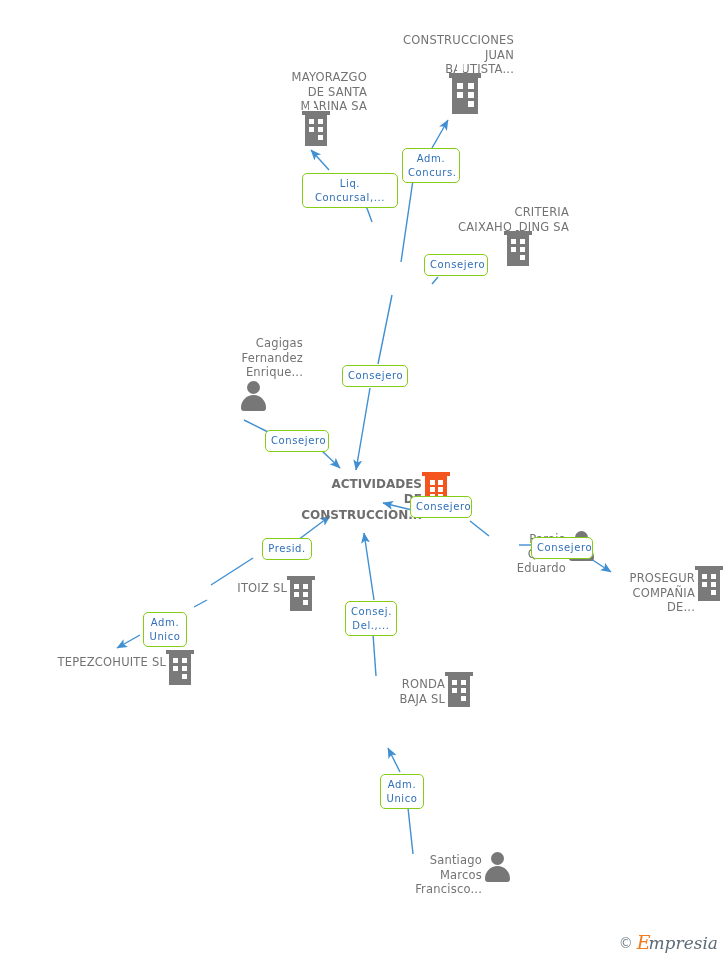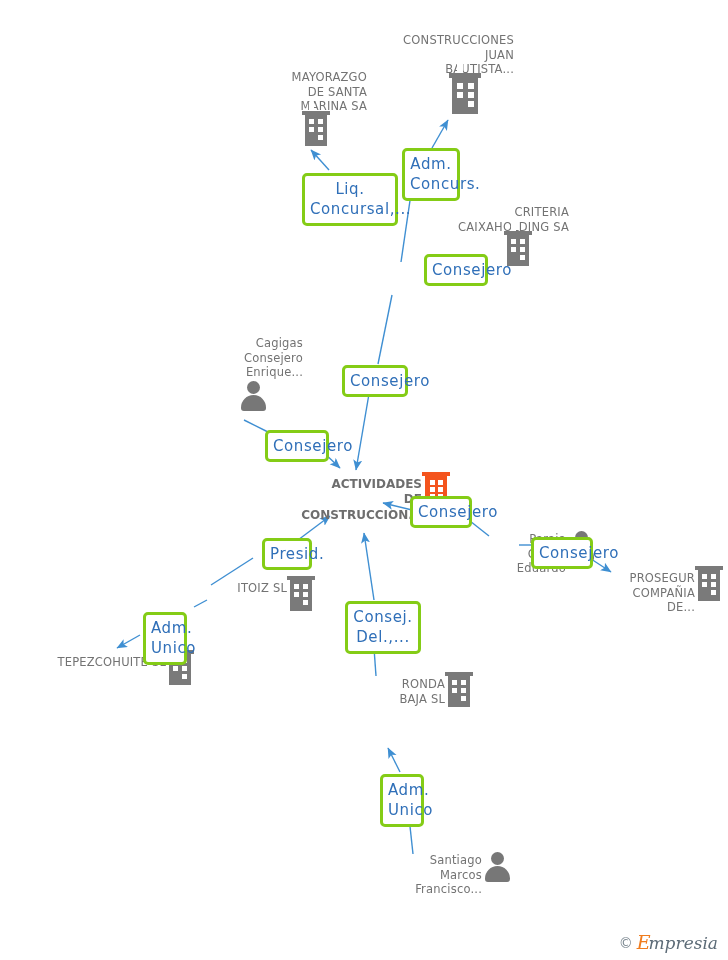--- a/index.html
+++ b/index.html
@@ -130,24 +130,24 @@
     height: 16px;
     background: #777777;
     border-radius: 13px 13px 3px 3px;
   }
 
   
   .rel {
     position: absolute;
     box-sizing: border-box;
     background: #ffffff;
-    border: 3px solid #84cc16;
+    border: 1px solid #84cc16;
     border-radius: 5px;
     color: #2f6fb8;
-    font-size: 15px;
+    font-size: 10px;
     line-height: 1.35;
     letter-spacing: 0.6px;
     text-align: center;
     padding: 3px 5px;
     white-space: pre-line;
     font-family: "DejaVu Sans", sans-serif;
   }
 
   
   #watermark {
@@ -275,21 +275,21 @@
         <span class="win" style="left:16px; top:20px;"></span>
         <span class="door" style="left:7px; bottom:4px;"></span>
         <span class="plinth"></span>
       </span>
     </span>
   </div>
 
 
   <div class="node caption-top" style="left:238px; top:336px;">
     <span class="caption">Cagigas
-Consejero
+Fernandez
 Enrique...</span>
     <span class="glyph">
       <span class="person"><span class="head"></span><span class="body"></span></span>
     </span>
   </div>
 
   <div class="node company-root" style="left:357px; top:476px;">
     <span class="glyph">
       <span class="bldg orange">
         <span class="body"></span>
@@ -408,21 +408,21 @@
 
   <div class="rel" style="left:410px; top:496px; width:62px;">Consejero</div>
 
   <div class="rel" style="left:531px; top:537px; width:62px;">Consejero</div>
 
   <div class="rel" style="left:246px; top:538px; width:50px;margin-left:16px;">Presid.</div>
 
   <div class="rel" style="left:143px; top:612px; width:44px;">Adm.
 Unico</div>
 
-  <div class="rel" style="left:345px; top:601px; width:76px;">Consej.
+  <div class="rel" style="left:345px; top:601px; width:52px;">Consej.
 Del.,...</div>
 
   <div class="rel" style="left:380px; top:774px; width:44px;">Adm.
 Unico</div>
 
   <div id="watermark">
     <span class="cmark">©</span>
     <span style="display:flex; align-items:baseline;">
       <span class="wm-e">E</span>
       <span class="wm-rest">mpresia</span>

